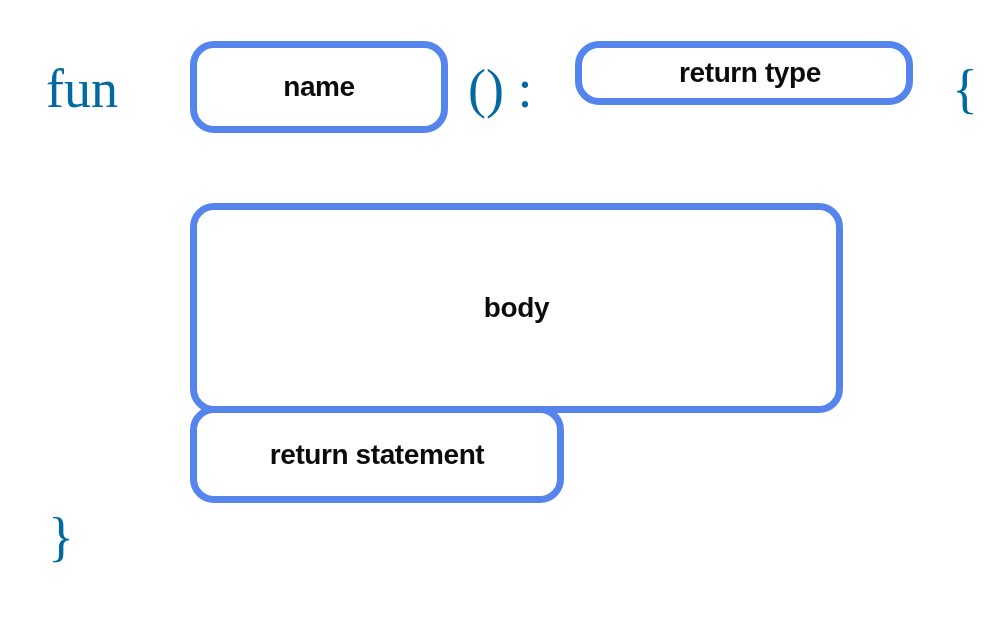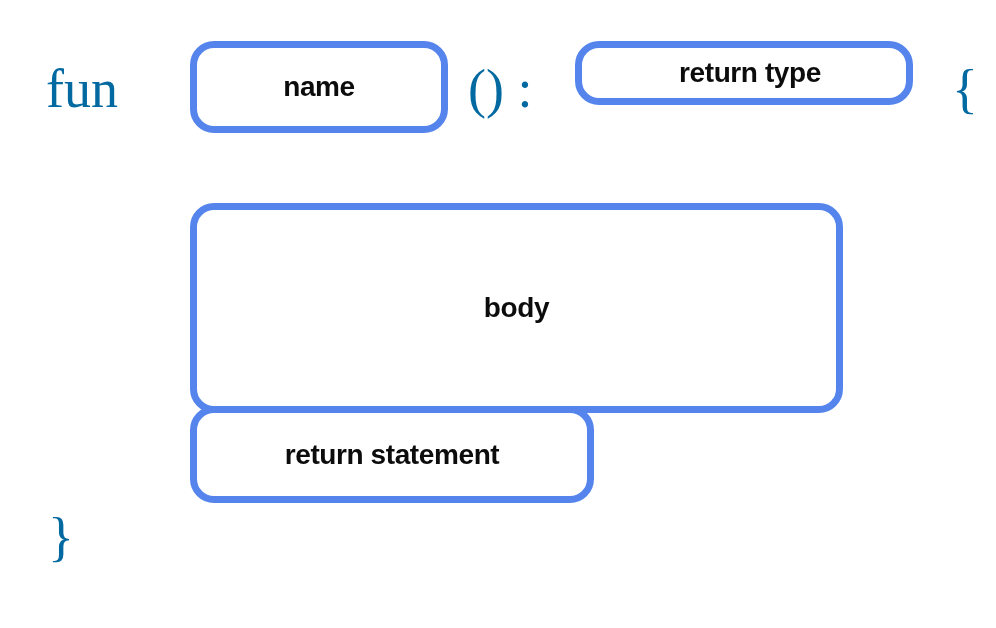--- a/index.html
+++ b/index.html
@@ -59,21 +59,21 @@
   #slot-return-type {
     left: 575px;  top: 41px;
     width: 338px; height: 64px; padding-left: 12px;
   }
   #slot-body {
     left: 190px;  top: 168px;
     width: 653px; height: 210px; margin-top: 35px;
   }
   #slot-return-statement {
     left: 190px;  top: 406px;
-    width: 404px; height: 97px;
+    width: 374px; height: 97px;
   }
 </style>
 </head>
 <body>
 
 <div id="canvas" style="background: rgb(255, 255, 255);">
 
   <span class="code-token" id="token-fun">fun</span>
 
   <div class="slot" id="slot-name" style="--accent: #5585ec;">

